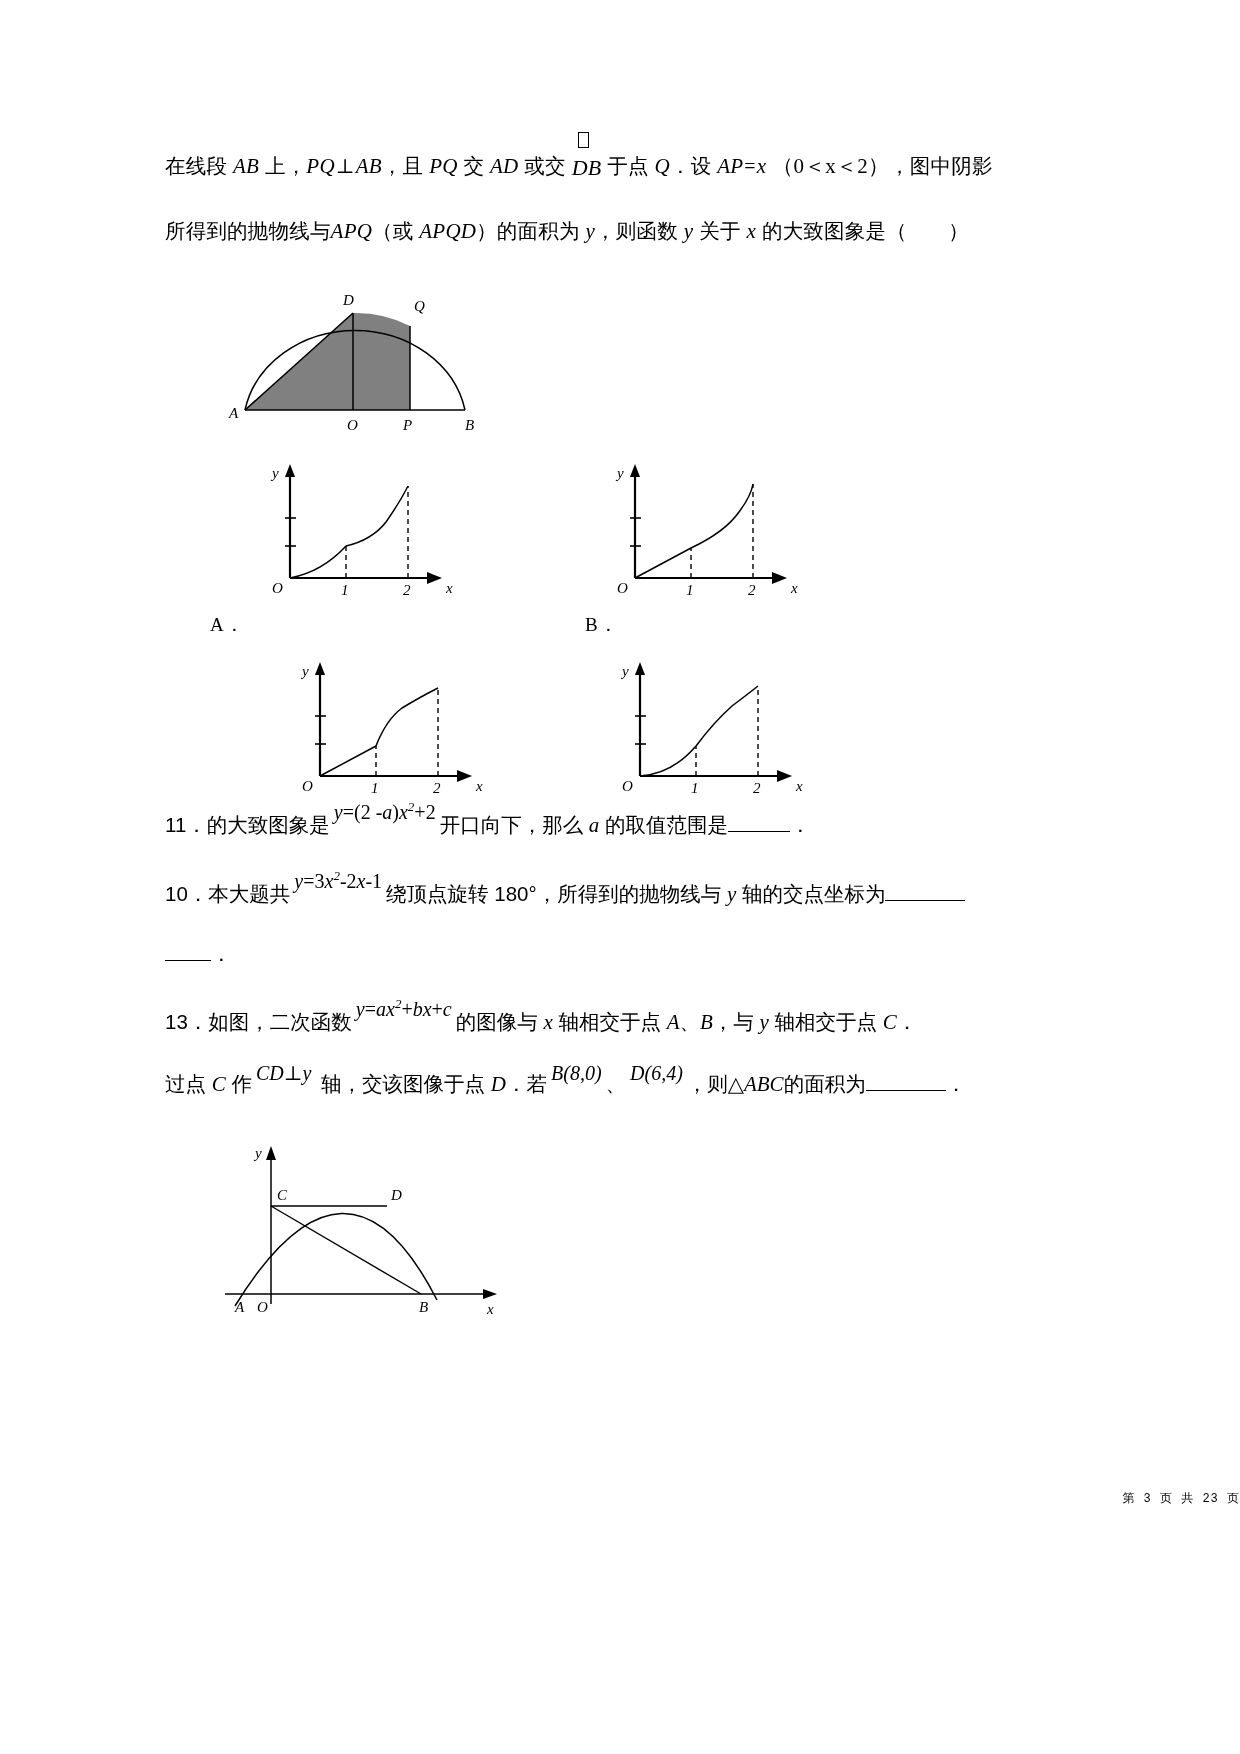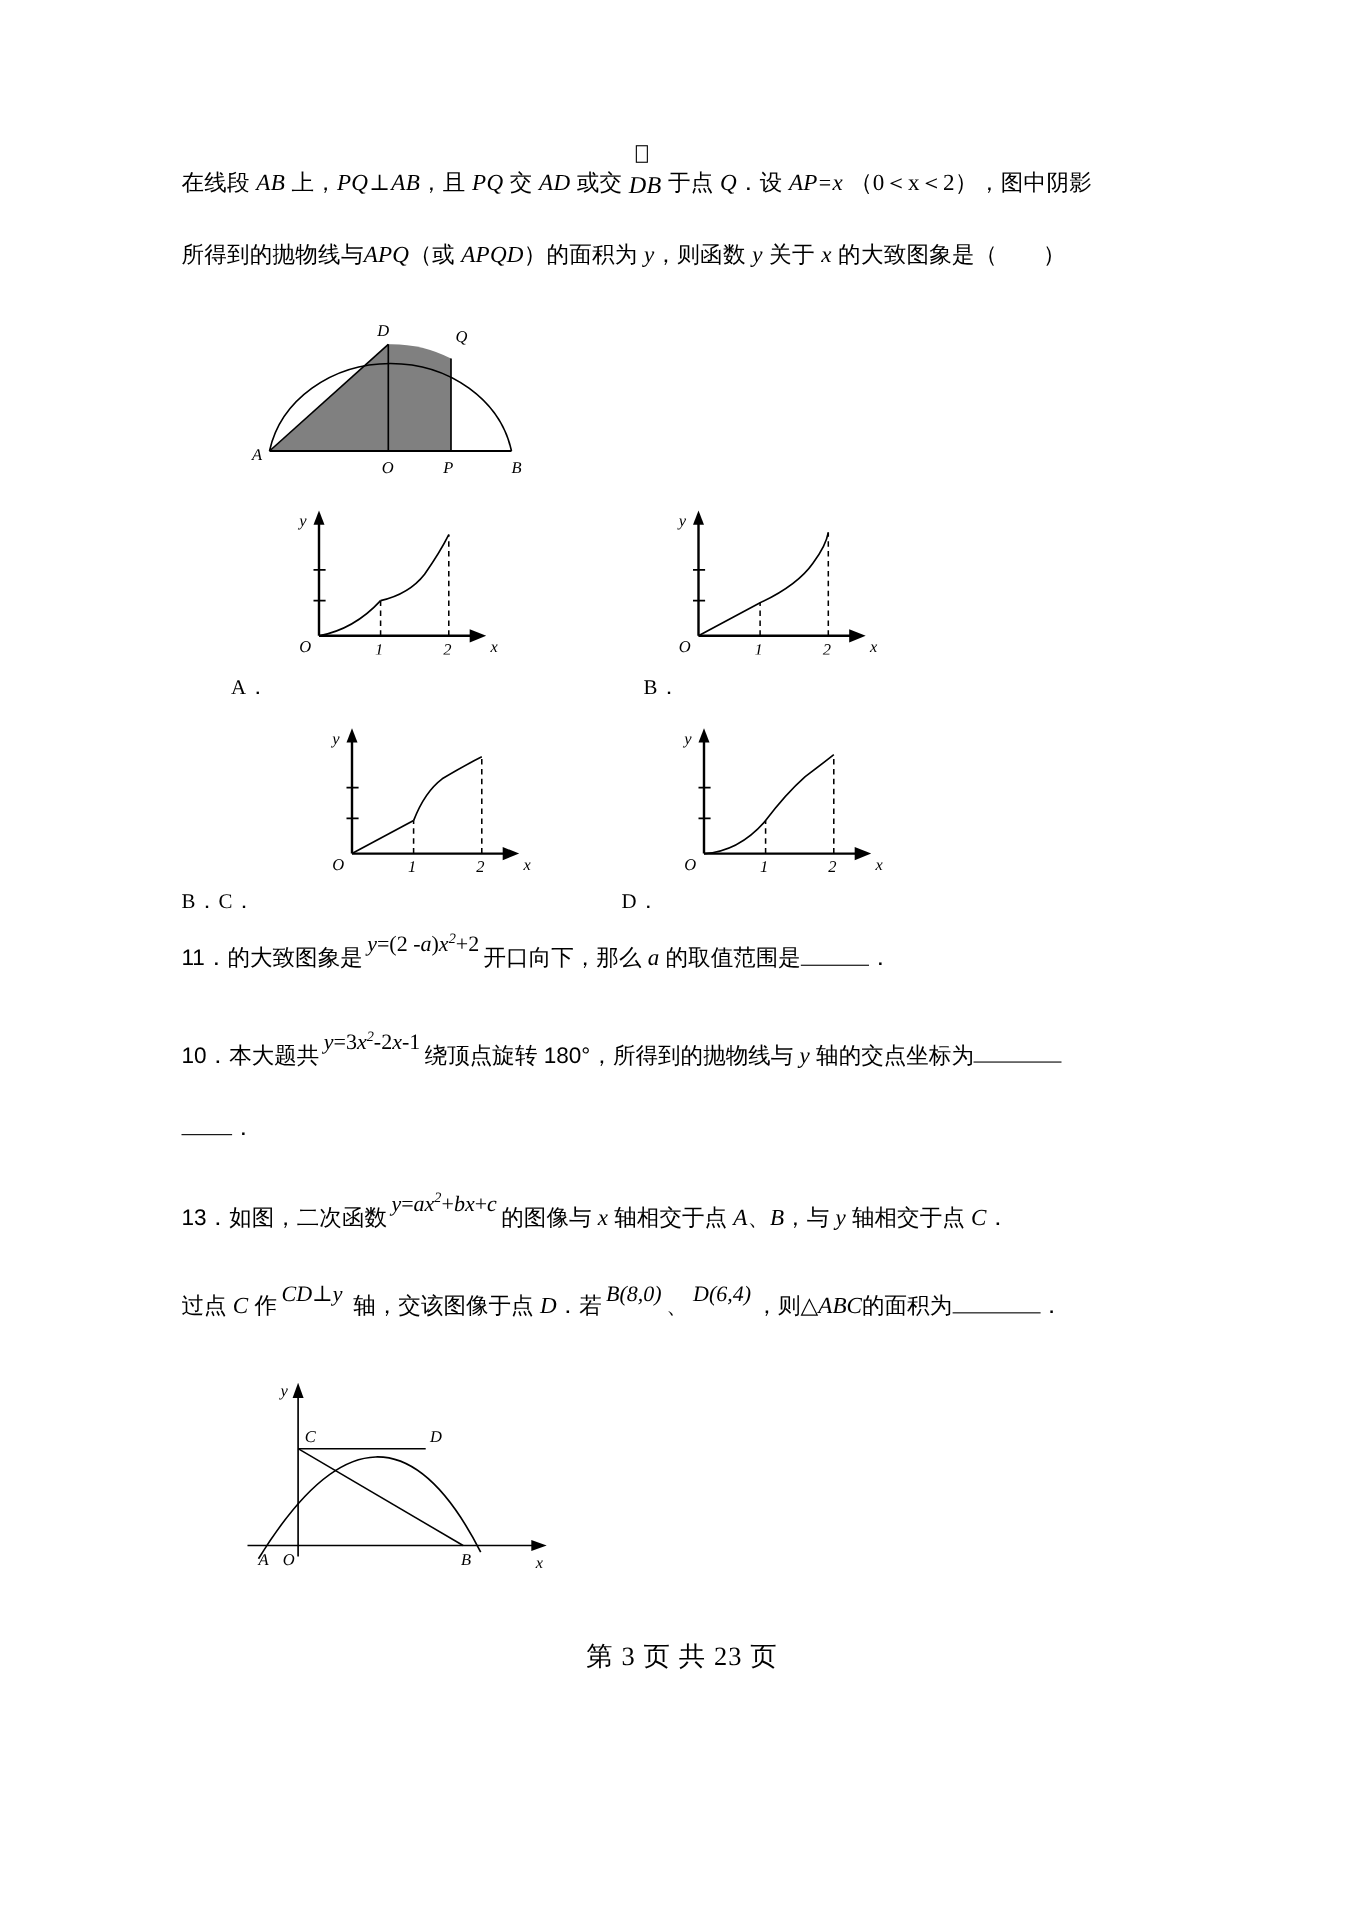--- a/index.html
+++ b/index.html
@@ -83,42 +83,42 @@
     font-family: "Liberation Sans", "DejaVu Sans", sans-serif;
     line-height: 1.5;
     margin: 0 0 34px 0;
   }
   .formula {
     display: inline-block;
     font-family: "Liberation Serif", "DejaVu Serif", serif;
     font-size: 20px;
     font-style: italic;
     vertical-align: 4px;
-    margin: 12px 4px;
+    margin: 0 4px;
     position: relative;
     top: -9px;
   }
   .formula .num { font-style: normal; }
   .formula sup { font-size: 13px; vertical-align: super; font-style: italic; }
   .blank-s { display: inline-block; border-bottom: 1.3px solid #000; width: 62px; height: 17px; }
   .blank-m { display: inline-block; border-bottom: 1.3px solid #000; width: 80px; height: 17px; }
   .blank-l { display: inline-block; border-bottom: 1.3px solid #000; width: 46px; height: 17px; }
 
   
   .fig2 { position: relative; width: 935px; height: 215px; margin-top: 12px; }
   .fig2 svg { position: absolute; left: 40px; top: 0; }
 
   .footer {
     position: absolute;
     left: 0;
     top: 1490px;
     width: 1240px;
-    text-align: center;
-    font-family: Liberation Serif, serif;
-    font-size: 24px;
+    text-align: right;
+    font-family: Liberation Mono, monospace;
+    font-size: 12px;
     letter-spacing: 1px;
   }
   svg text { font-family: "Liberation Serif", "DejaVu Serif", serif; font-style: italic; }
 </style>
 </head>
 <body>
 
 <div class="page">
   <div class="content">
 
@@ -227,24 +227,20 @@
         <line x1="86" y1="118" x2="86" y2="88" stroke="#000" stroke-width="1.4" stroke-dasharray="5,4"></line>
         <line x1="148" y1="118" x2="148" y2="28" stroke="#000" stroke-width="1.4" stroke-dasharray="5,4"></line>
         <text x="12" y="133" font-size="15">O</text>
         <text x="81" y="135" font-size="15">1</text>
         <text x="143" y="135" font-size="15">2</text>
         <text x="186" y="133" font-size="15">x</text>
         <text x="12" y="18" font-size="15">y</text>
       </svg>
     </div>
 
-    <div class="optlabelrow">
-      <span class="optlabel" style="left:0px;">B．C．</span>
-      <span class="optlabel" style="left:400px;">D．</span>
-    </div>
 
 
     <div class="q">
       <span>11．</span><span>的大致图象是</span><span class="formula"><span>y</span><span class="num">=</span><span class="num">(</span><span class="num">2 -</span><span>a</span><span class="num">)</span><span>x</span><sup>2</sup><span class="num">+</span><span class="num">2</span></span><span>开口向下，那么 </span><span class="mi">a</span><span> 的取值范围是</span><span class="blank-s"></span><span>．</span>
     </div>
 
     <div class="q">
       <span>10．</span><span>本大题共</span><span class="formula"><span>y</span><span class="num">=</span><span class="num">3</span><span>x</span><sup>2</sup><span class="num">-</span><span class="num">2</span><span>x</span><span class="num">-</span><span class="num">1</span></span><span>绕顶点旋转 180°，所得到的抛物线与 </span><span class="mi">y</span><span> 轴的交点坐标为</span><span class="blank-m"></span>
       <div style="margin-top:28px;"><span class="blank-l"></span><span>．</span></div>
     </div>

